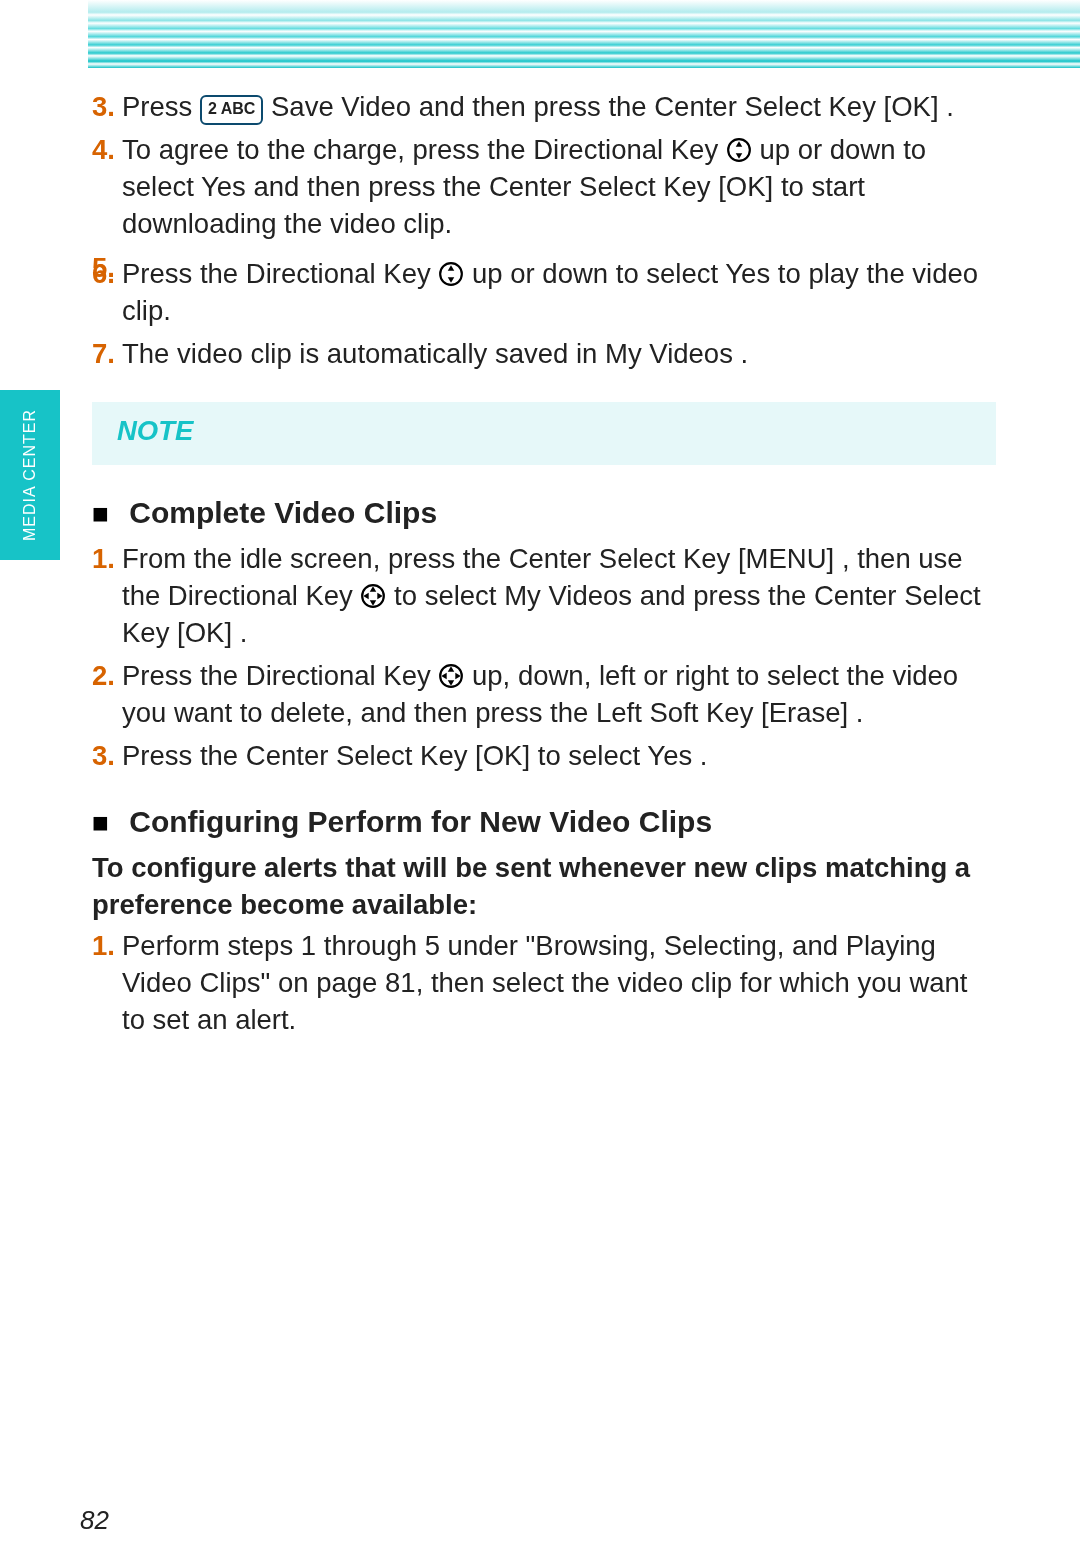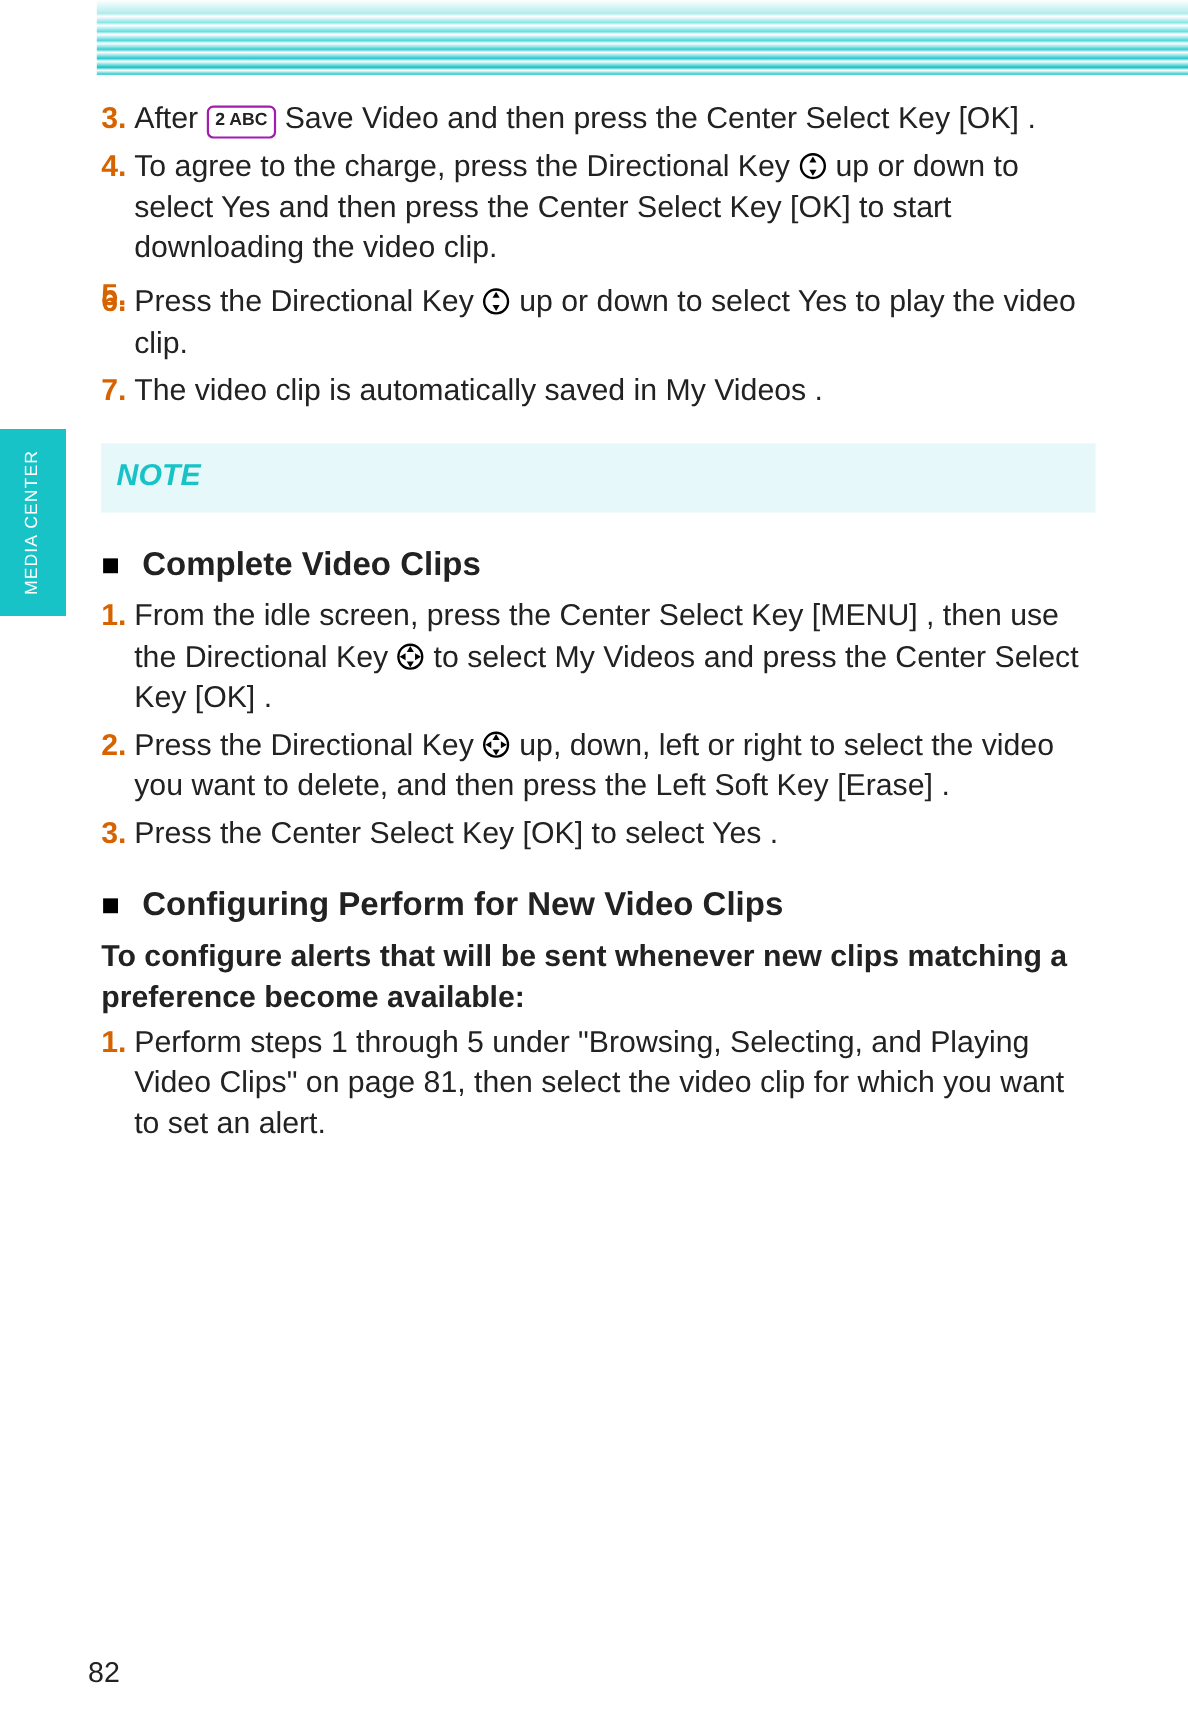--- a/index.html
+++ b/index.html
@@ -57,37 +57,37 @@
   b, .bold { font-weight:400; }
 
   ol.steps { list-style:none; margin:0; padding:0; }
   ol.steps li { position:relative; padding:0 0 6px 30px; }
   ol.steps li .num { position:absolute; left:0; top:0; }
 
   .key-icon {
     display:inline-block;
     padding:0 6px;
     height:26px; line-height:24px;
-    border:2px solid #a21caf;
+    border:2px solid #0c4a6e;
     border-radius:6px;
     font-size:16px; font-weight:700;
     vertical-align:2px;
     background:#fff;
     letter-spacing:0;
   }
 
   .dir-icon {
     display:inline-block;
     width:26px; height:26px;
     vertical-align:-4px;
   }
 
   .note-box {
     margin:24px 0 28px 0;
-    padding:10px 14px 14px 14px;
+    padding:10px 14px 14px 25px;
     background:#e6f8f9;
   }
   .note-title {
     color:#17c3c7;
     font-weight:700;
     font-style:italic;
     margin-bottom:2px;
   }
 
   h2.sec {
@@ -100,41 +100,42 @@
     color:#000;
     margin-right:12px;
     font-size:28px;
   }
 
   .intro { margin:0 0 4px 0;font-weight:bold; }
 
   .pagenum {
     position:absolute;
     left:80px; bottom:30px;
+    font-style:italic;
     font-size:26px;
     color:#222;
   }
 </style>
 </head>
 <body>
 
 <div class="page">
 
   <div class="header-gradient"></div>
 
   <div class="side-tab">
     <span>MEDIA CENTER</span>
   </div>
 
   <div class="content">
 
     <ol class="steps">
       <li>
         <span class="num">3.</span>
-        <span>After </span>
+        <span>Press </span>
         <span class="key-icon">2 ABC</span>
         <span> </span>
         <b>Save Video</b>
         <span> and then press the Center Select Key </span>
         <b>[OK]</b>
         <span>.</span>
       </li>
       <li>
         <span class="num">4.</span>
         <span>To agree to the charge, press the Directional Key </span>

